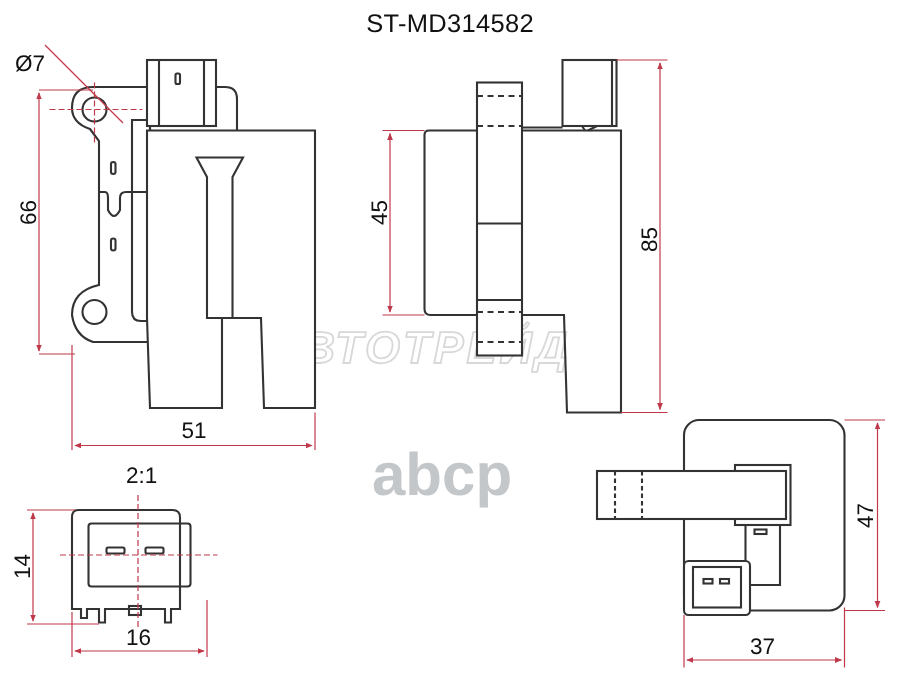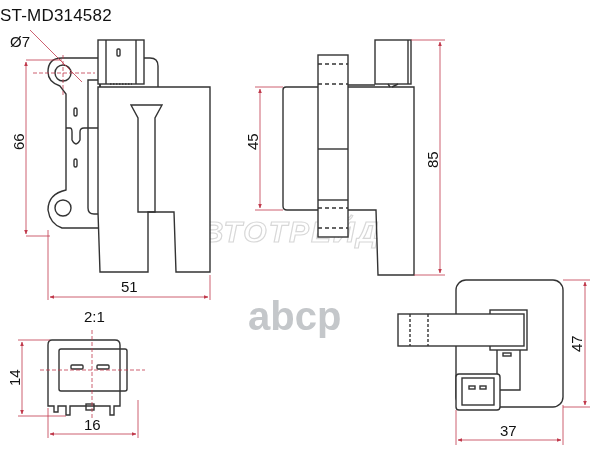--- a/index.html
+++ b/index.html
@@ -1,17 +1,17 @@
 <!DOCTYPE html>
 <html><head>
 <meta charset="utf-8">
 <style>
   html, body { margin:0; padding:0; background:#ffffff; }
   body { width:600px; height:450px; position:relative; overflow:hidden; font-family:"Liberation Sans", sans-serif; }
-  .title { position:absolute; left:0; width:600px; top:6px; text-align:left; font-size:17px; color:#111; letter-spacing:0.2px; }
+  .title { position:absolute; left:0; width:600px; top:6px; text-align:center; font-size:17px; color:#111; letter-spacing:0.2px; }
   svg { position:absolute; left:0; top:0; }
   .dim { font-family:"Liberation Sans", sans-serif; font-size:15px; fill:#111; }
   .wm1 { font-family:"Liberation Sans", sans-serif; font-size:30px; font-style:italic; font-weight:bold; fill:none; stroke:#d8d8d8; stroke-width:1.2; letter-spacing:2px; }
   .wm2 { font-family:"Liberation Sans", sans-serif; font-size:40px; font-weight:bold; fill:#c4c7ca; }
 </style>
 </head>
 <body>
 
 <div class="title">ST-MD314582</div>
 

